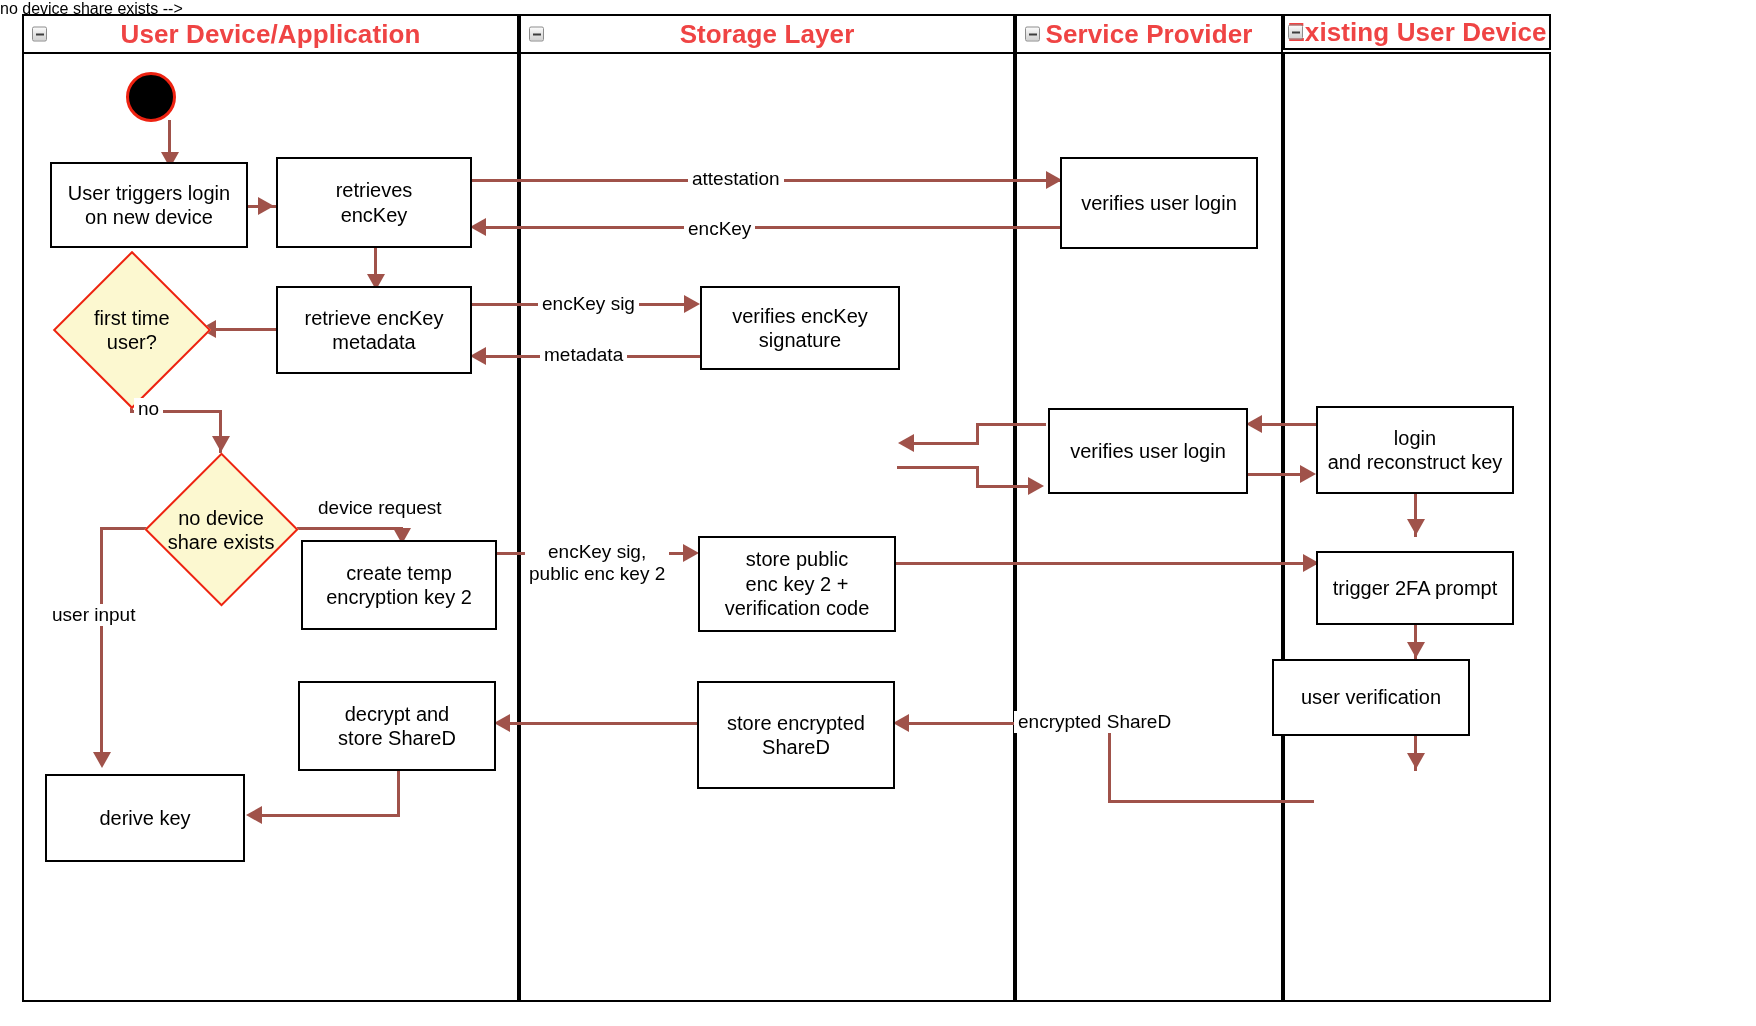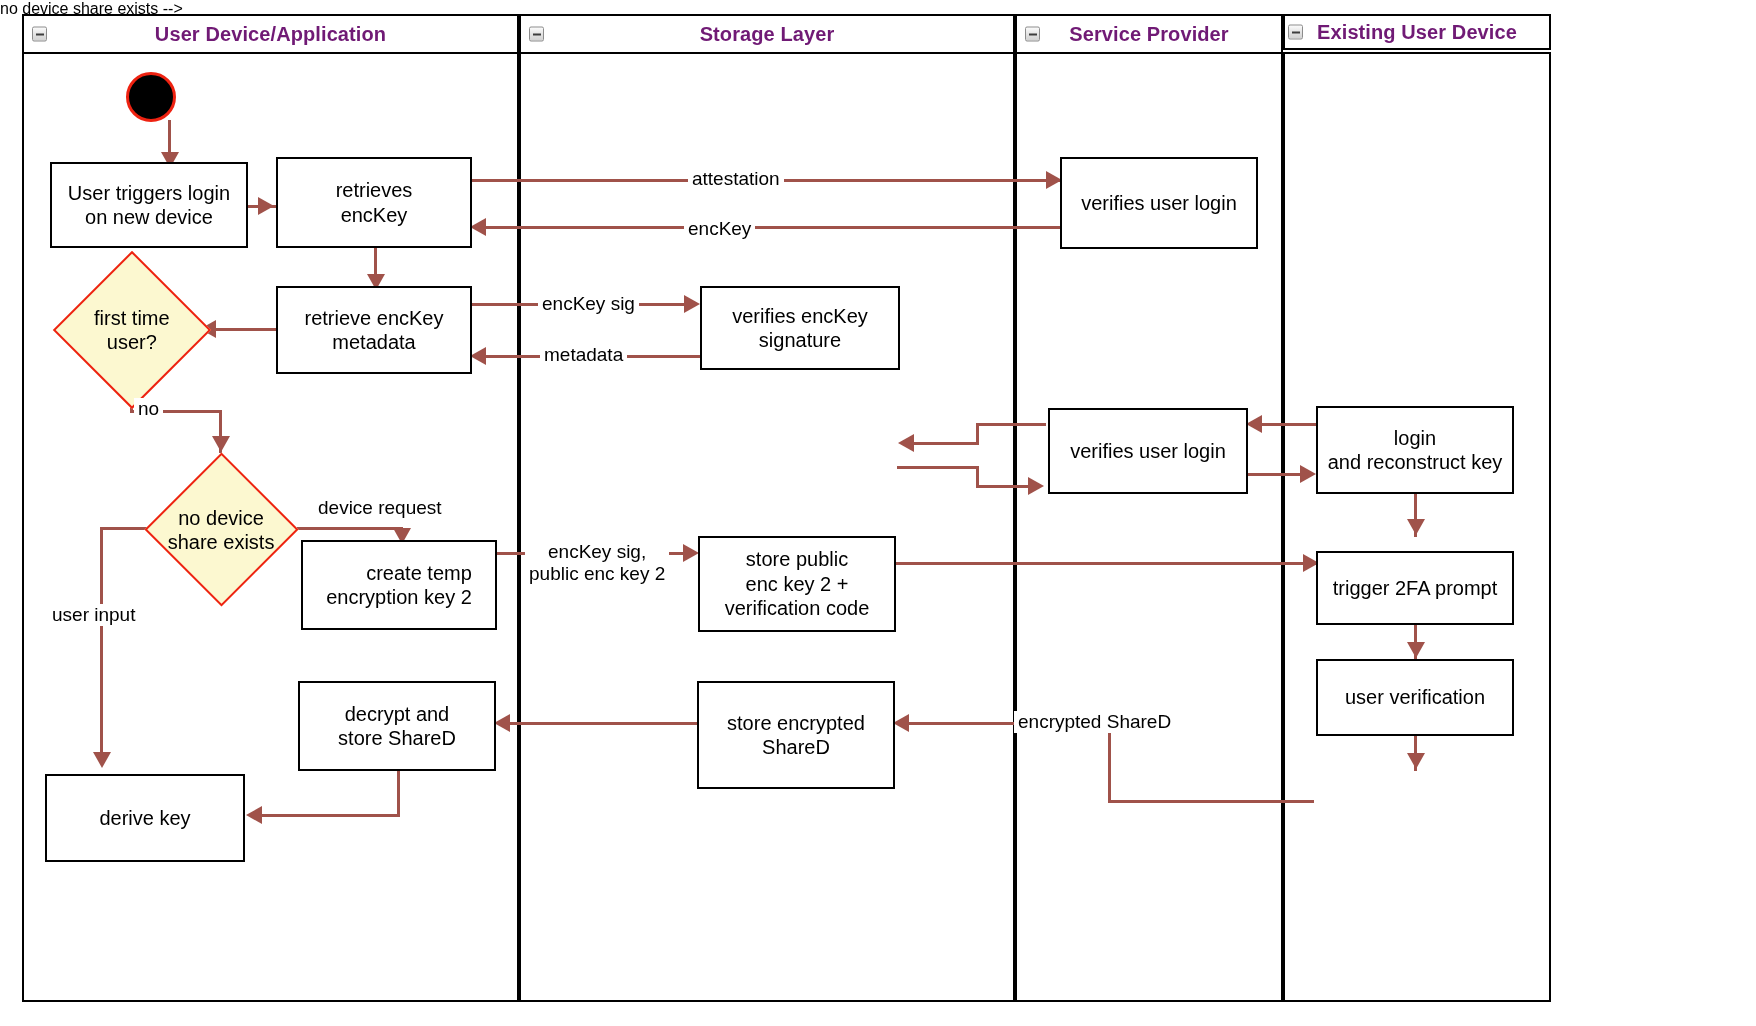--- a/index.html
+++ b/index.html
@@ -3,21 +3,21 @@
 <meta charset="utf-8">
 <style>
   html,body{margin:0;padding:0;background:#ffffff;}
   body{font-family:"Liberation Sans", sans-serif;}
   #canvas{position:relative;width:1756px;height:1026px;background:#ffffff;overflow:hidden;}
 
   
   .lane{position:absolute;box-sizing:border-box;border:2px solid #000;background:#fff;}
   .lane-head{position:absolute;box-sizing:border-box;border:2px solid #000;border-bottom:2px solid #000;
              background:#fff;display:flex;align-items:center;justify-content:center;}
-  .lane-title{font-size:20px;font-weight:bold;color:#701a75;text-align:center;letter-spacing:.1px;}
+  .lane-title{font-size:26px;font-weight:bold;color:#ef4444;text-align:center;letter-spacing:.1px;}
   .collapse-icon{position:absolute;left:8px;top:50%;transform:translateY(-50%);
       width:15px;height:15px;box-sizing:border-box;border:1px solid #8c8c8c;border-radius:2px;
       background:linear-gradient(180deg,#fbfbfb 0%,#e2e2e2 55%,#d2d2d2 100%);
       display:flex;align-items:center;justify-content:center;}
   .collapse-icon:after{content:"";display:block;width:8px;height:2px;background:#3d3d3d;}
   .lane-head.tight .collapse-icon{left:3px;}
 
   
   .node{position:absolute;box-sizing:border-box;border:2px solid #000;background:#fff;
         display:flex;align-items:center;justify-content:center;text-align:center;
@@ -223,21 +223,21 @@
 
   <div class="decision" style="left:167px;top:475px;width:105px;height:105px;">
     <span>
       <span style="display:block;">no device</span>
       <span style="display:block;">share exists</span>
     </span>
   </div>
 
   <div class="node" style="left:301px;top:540px;width:196px;height:90px;">
     <span>
-      <span style="display:block;text-align:right;">create temp</span>
+      <span style="display:block;">create temp</span>
       <span style="display:block;">encryption key 2</span>
     </span>
   </div>
 
   <div class="node" style="left:298px;top:681px;width:198px;height:90px;">
     <span>
       <span style="display:block;">decrypt and</span>
       <span style="display:block;">store ShareD</span>
     </span>
   </div>
@@ -281,18 +281,18 @@
     <span>
       <span style="display:block;">login</span>
       <span style="display:block;">and reconstruct key</span>
     </span>
   </div>
 
   <div class="node" style="left:1316px;top:551px;width:198px;height:74px;">
     <span>trigger 2FA prompt</span>
   </div>
 
-  <div class="node" style="left:1316px;top:659px;width:198px;height:77px;">
+  <div class="node" style="left:1272px;top:659px;width:198px;height:77px;">
     <span>user verification</span>
   </div>
 
 
 </div>
 
 </body></html>

